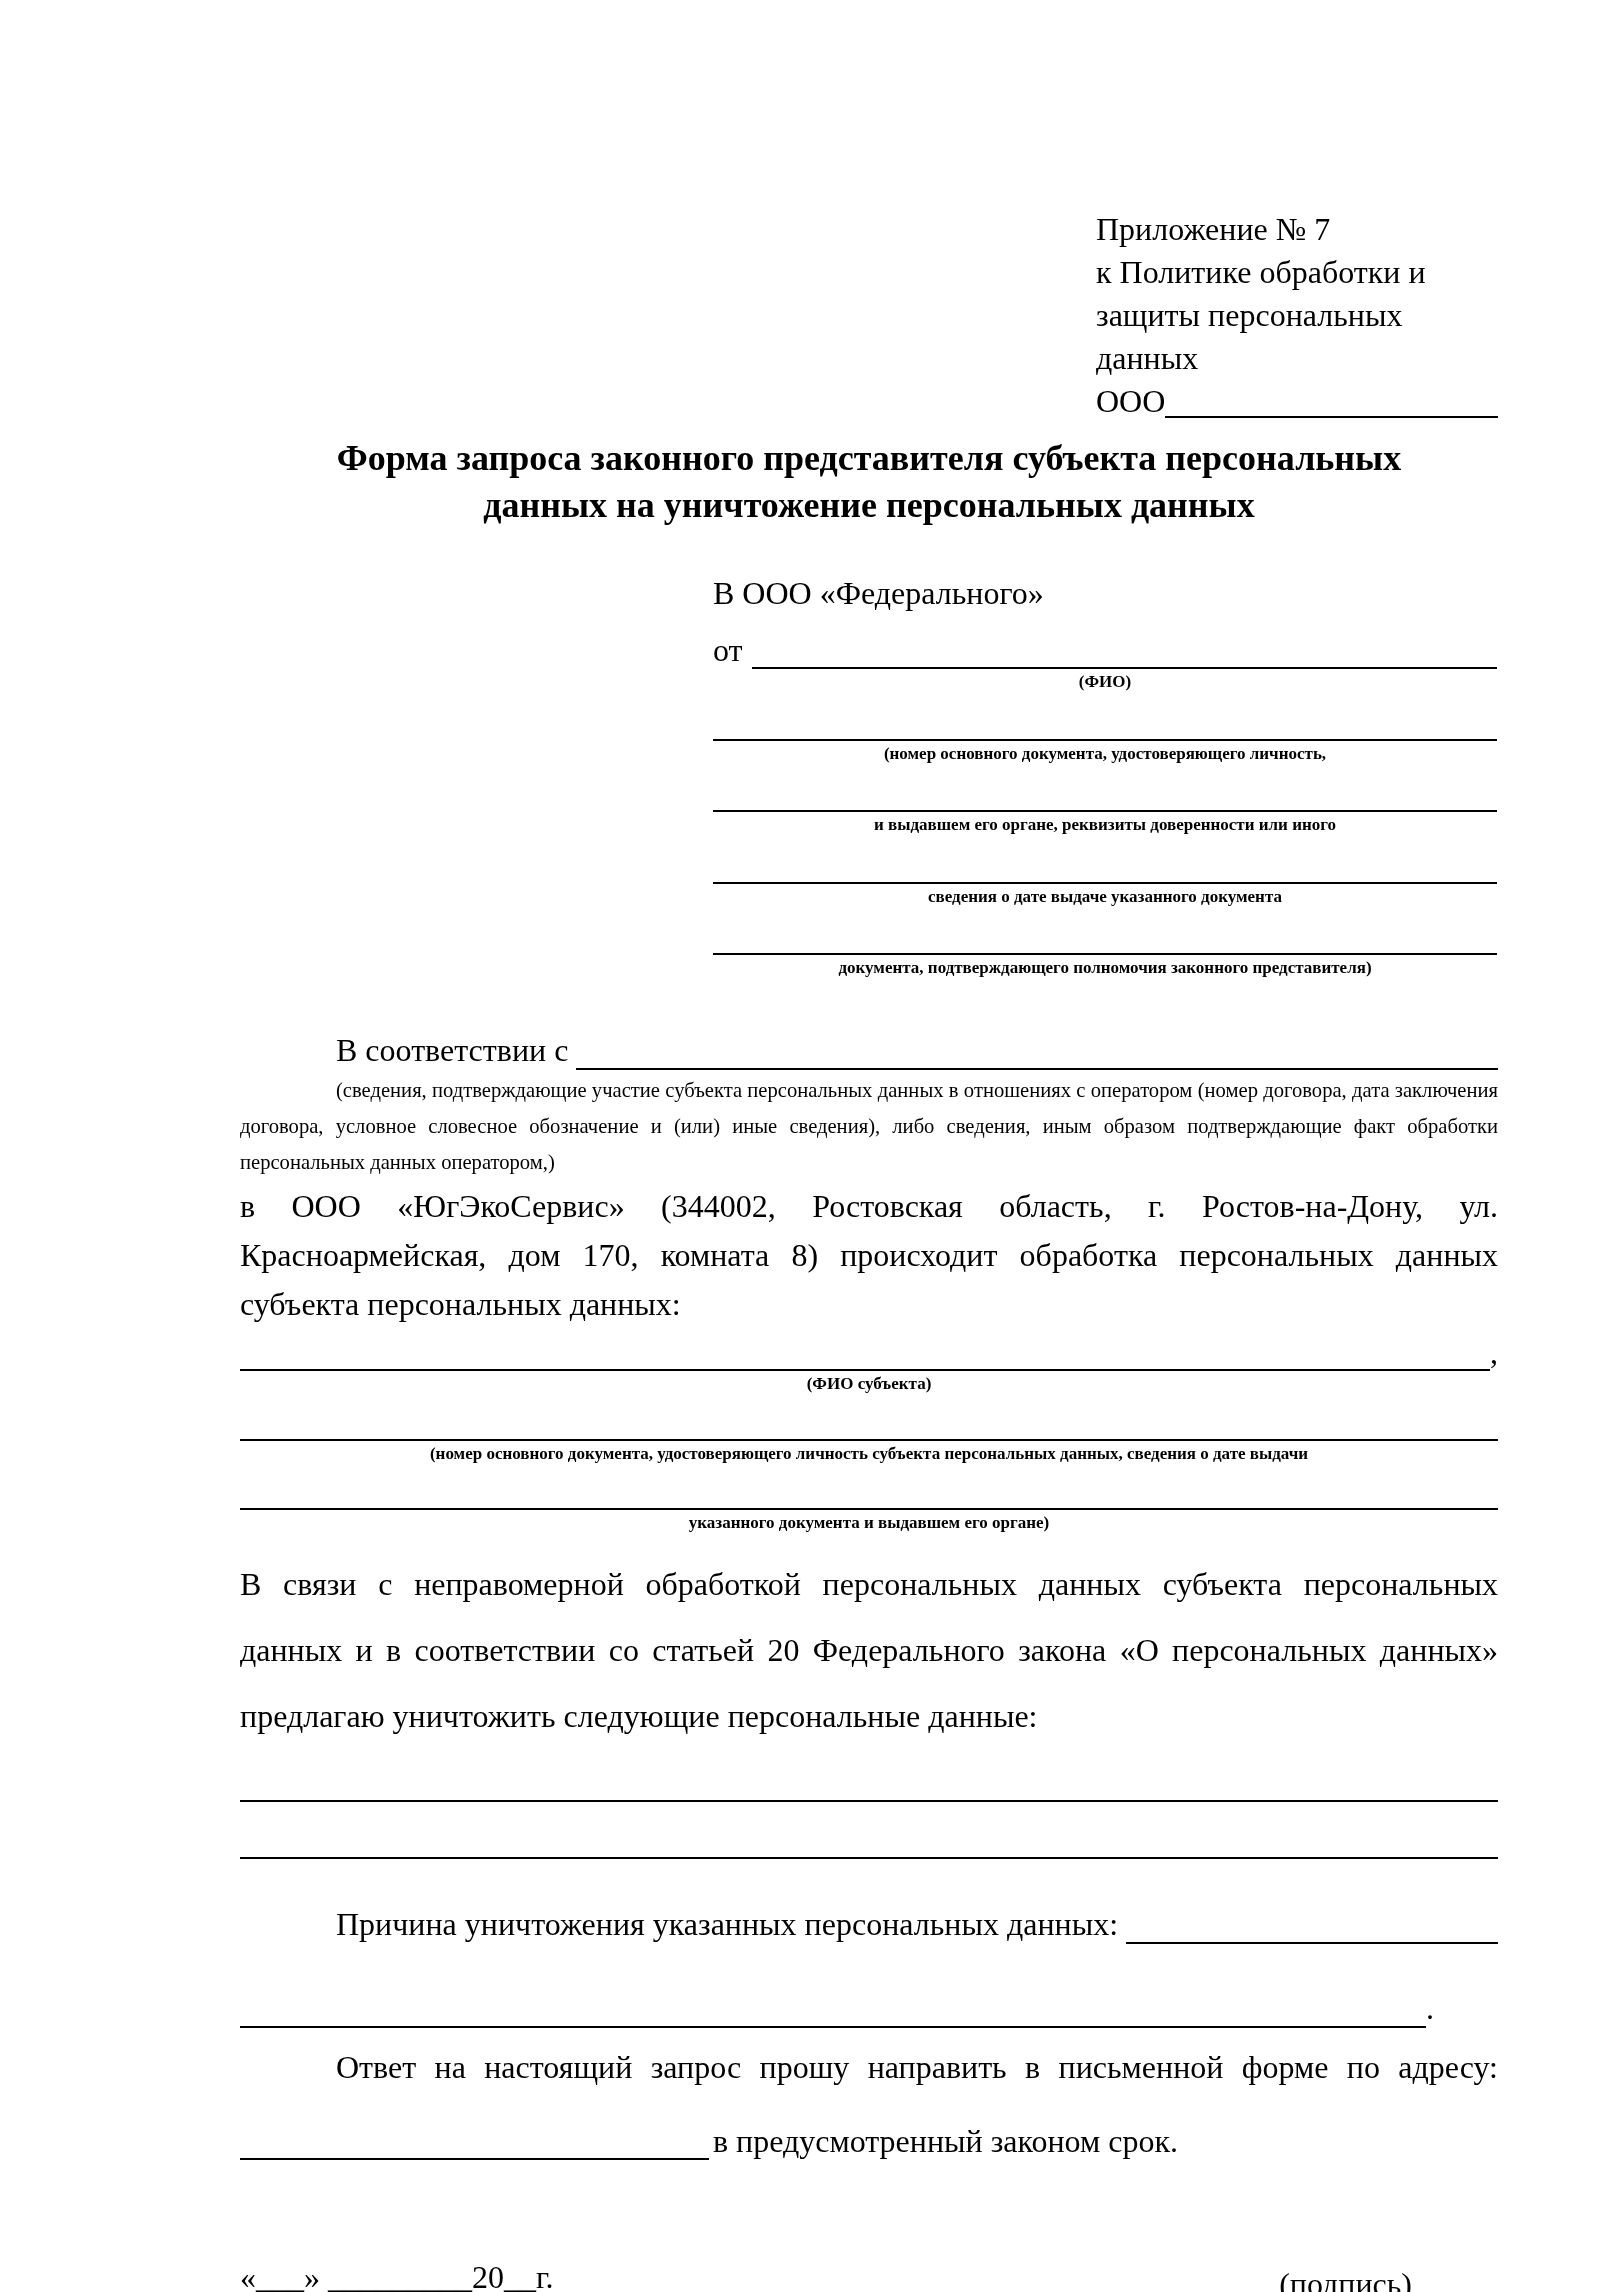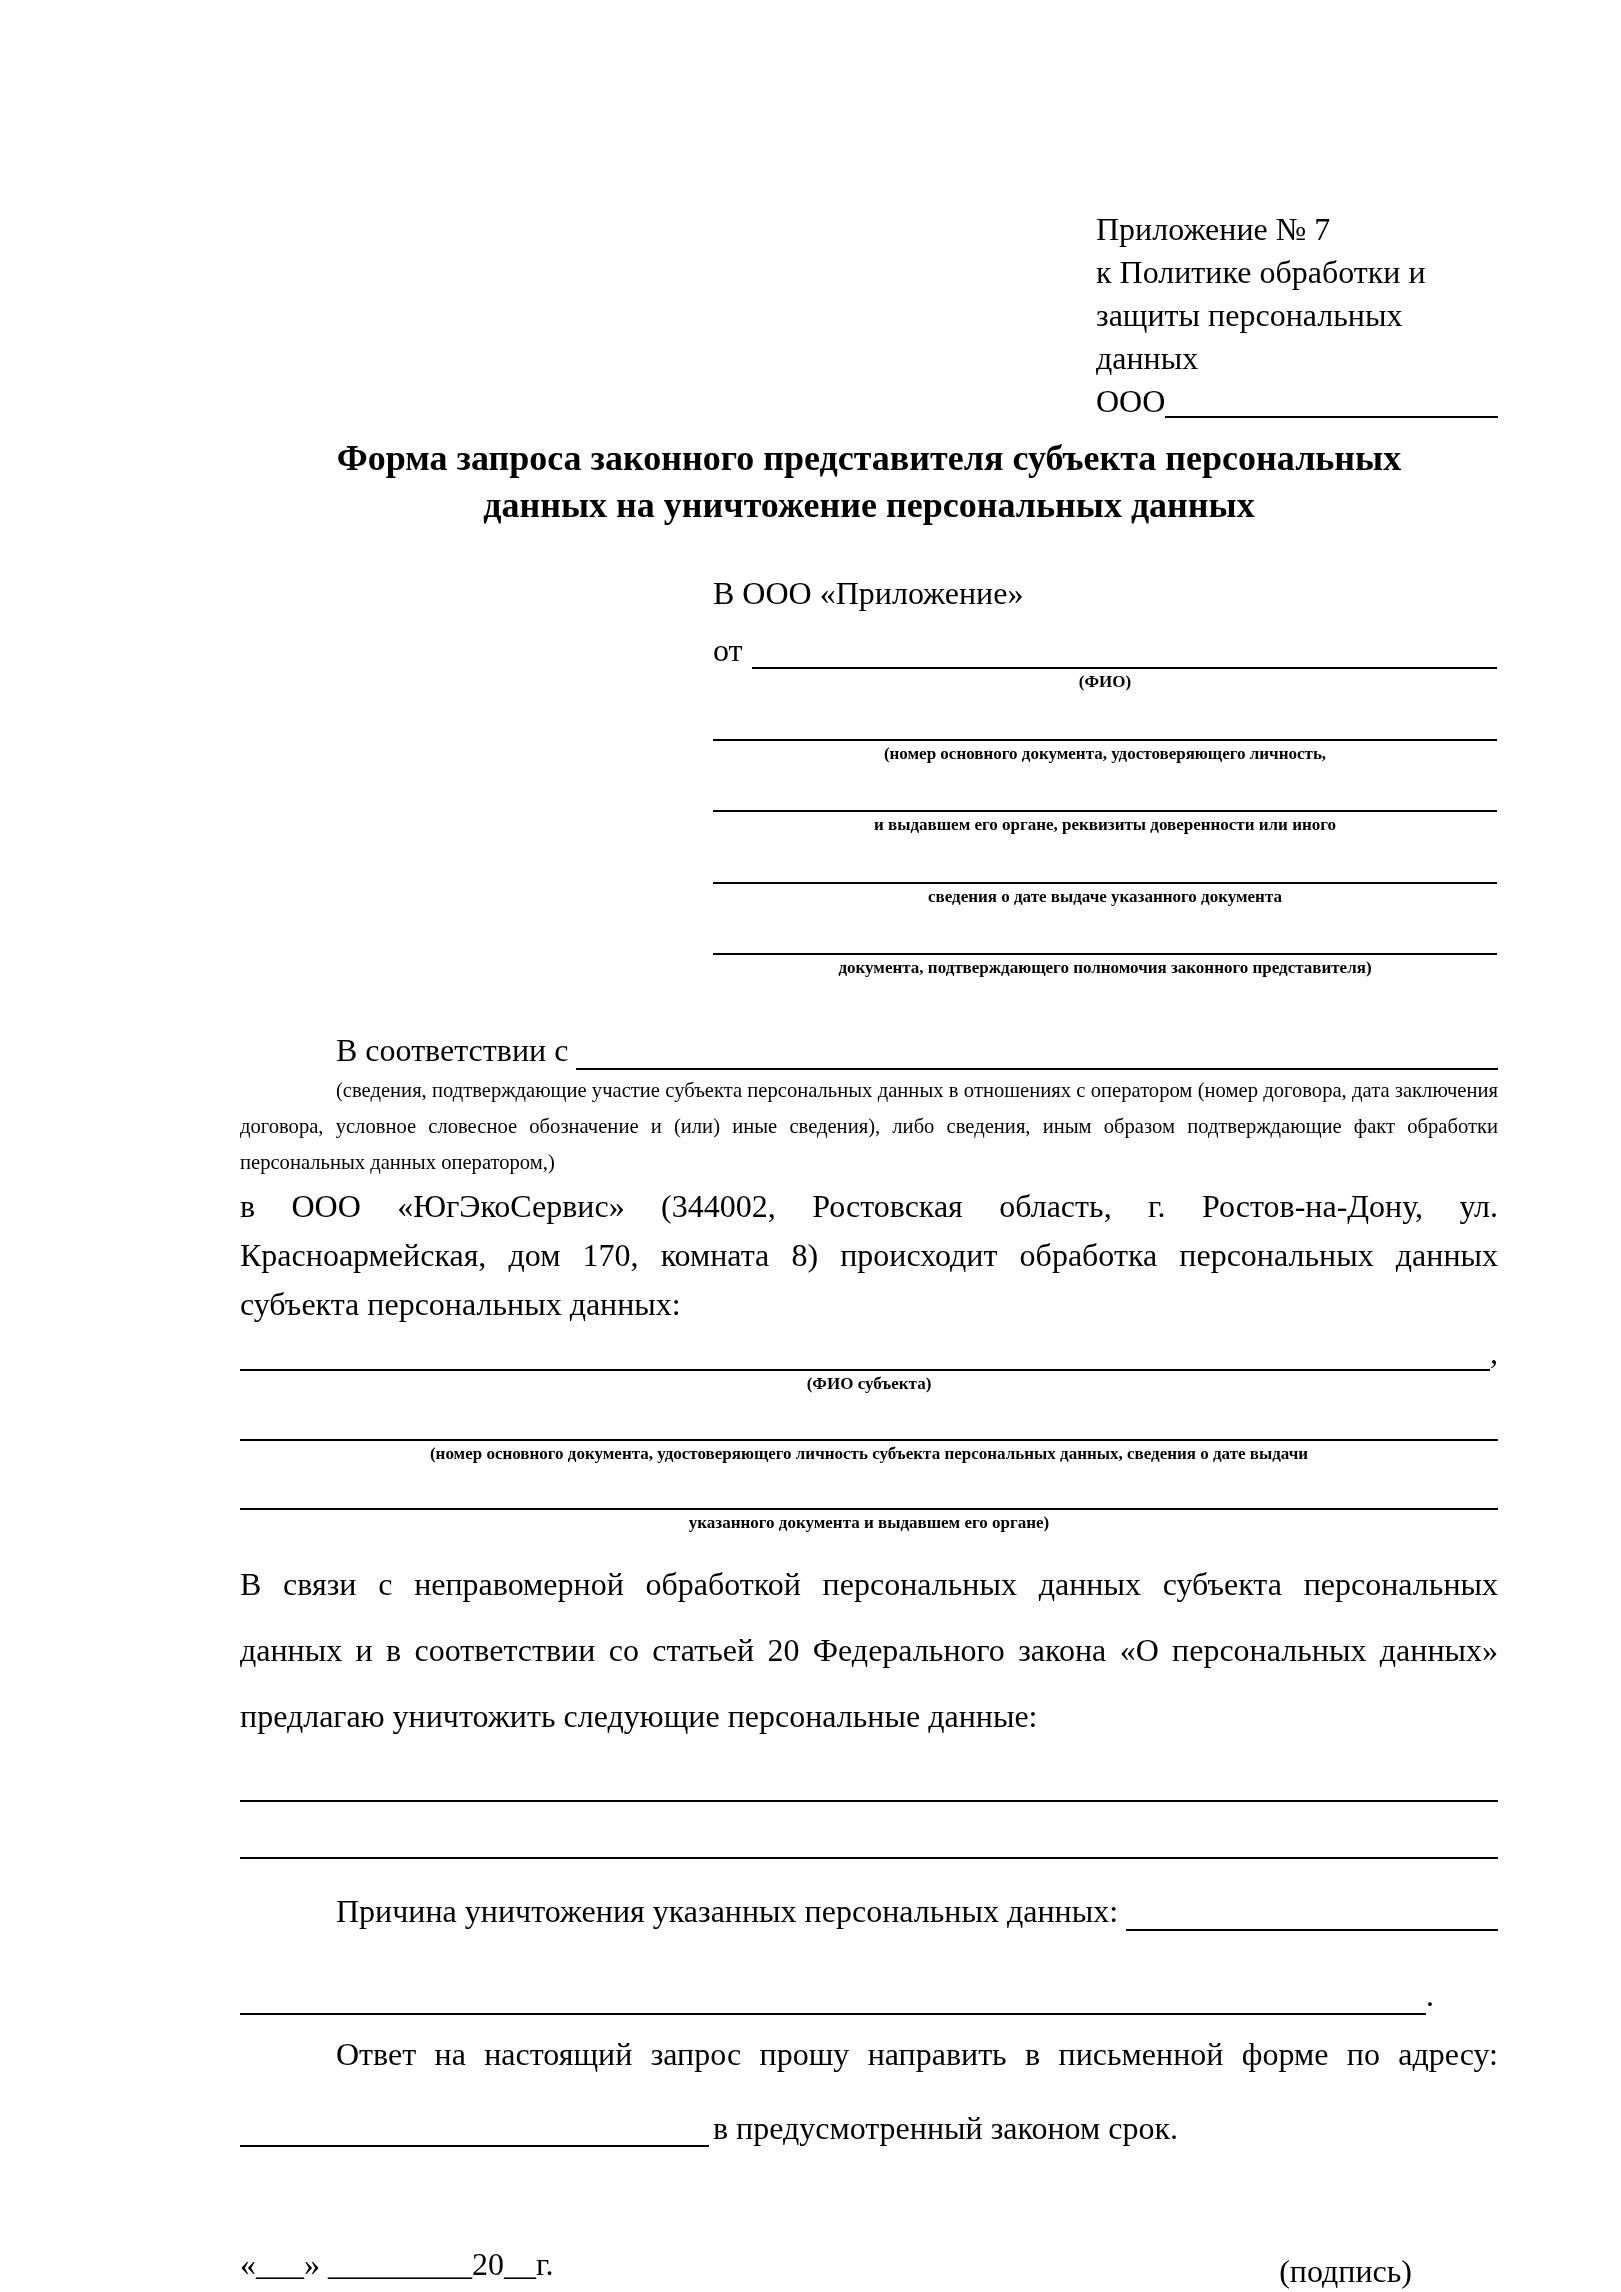--- a/index.html
+++ b/index.html
@@ -46,21 +46,21 @@
   .para { text-align:justify; }
   .operator-para { line-height:49px; margin-top:2px; }
   .rule-row { display:flex; align-items:flex-end; }
   .rule-row .fill { flex:1; border-bottom:2.9px solid #000; }
   .rule-row .tail { white-space:nowrap; }
   .subject-rule { margin-top:9.8px; height:33px; }
   .wide-rule { height:41px; }
   .request-para { line-height:66px; margin-top:13.7px; }
   .blank-line-1 { height:51px; border-bottom:2.9px solid #000; }
   .blank-line-2 { height:55px; border-bottom:2.9px solid #000; }
-  .reason-row { display:flex; align-items:flex-end; margin-top:29px; height:43px; }
+  .reason-row { display:flex; align-items:flex-end; margin-top:42px; height:43px; }
   .reason-row .lead { padding-left:96px; white-space:nowrap; }
   .reason-row .fill { flex:1; border-bottom:2.9px solid #000; margin-left:7.8px; }
   .dot-rule { margin-top:43px; height:41px; }
   .dot-rule .fill { flex:0 0 1186px; }
   .answer-para { line-height:64px; margin-top:7.8px; text-indent:96px; text-align:justify; text-align-last:justify; }
   .answer-row { display:flex; align-items:flex-end; height:61px; }
   .answer-row .fill { width:469px; border-bottom:2.9px solid #000; }
   .answer-row .tail { white-space:nowrap; padding-left:3.9px;font-family:Liberation Serif, serif; }
   
   .footer-row { display:flex; justify-content:space-between; margin-top:98px; height:45px; }
@@ -81,21 +81,21 @@
         <span class="fill"></span>
       </div>
     </div>
 
     <div class="title">
       <div>Форма запроса законного представителя субъекта персональных</div>
       <div>данных на уничтожение персональных данных</div>
     </div>
 
     <div class="addressee">
-      <div class="addr-to">В ООО «Приложение»</div>
+      <div class="addr-to">В ООО «Федерального»</div>
       <div class="from-row">
         <span>от</span>
         <span class="fill"></span>
       </div>
       <div class="cap">(ФИО)</div>
 
       <div class="field-group">
         <div class="blank-rule"></div>
         <div class="cap">(номер основного документа, удостоверяющего личность,</div>
       </div>

